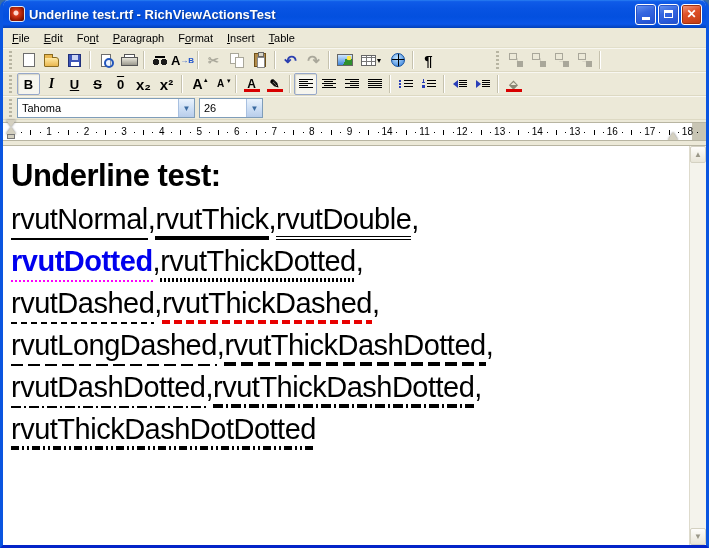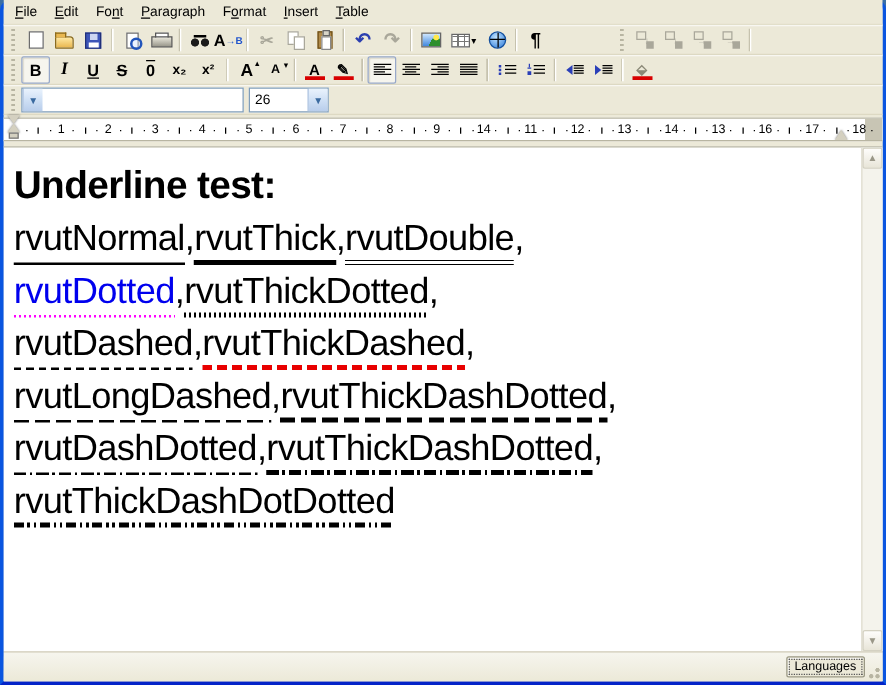--- a/index.html
+++ b/index.html
@@ -100,21 +100,21 @@
   .i-pilcrow .g { font-size:15px; font-weight:bold; }
   .i-insobj { width:16px; height:14px; position:relative; }
   .i-insobj::before { content:""; position:absolute; left:1px; top:0; width:6px; height:5px; border:1px solid #a9a79a; }
   .i-insobj::after { content:""; position:absolute; right:1px; bottom:0; width:6px; height:6px; background:#a9a79a; }
   .i-insobj .mark { color:#a9a79a; right:4px; top:4px; font-size:8px; }
 
   .i-italic .g { font-style:italic; font-family:"Liberation Serif",serif; font-size:14px; }
   .i-underline .g { text-decoration:underline; }
   .i-strike .g { text-decoration:line-through; }
   .i-over .g { text-decoration:overline; }
-  .i-sub .g, .i-sup .g { font-size:11px; }
+  .i-sub .g, .i-sup .g { font-size:15px; }
   .i-grow .g { font-size:14px; } .i-shrink .g { font-size:10px; }
   .i-shrink .mark { top:1px; }
   .i-fontcolor .g { font-size:12px; }
   .i-highlight .g { font-size:12px; }
   .i-fill .g { font-size:11px; color:#8a8876; }
 
   .lines { width:14px; height:10px; background-repeat:no-repeat; }
   .i-align-left  { background-image:linear-gradient(#000,#000),linear-gradient(#000,#000),linear-gradient(#000,#000),linear-gradient(#000,#000),linear-gradient(#000,#000);
     background-size:14px 1px,9px 1px,14px 1px,9px 1px,14px 1px; background-position:0 0,0 2px,0 4px,0 6px,0 8px; }
   .i-align-center{ background-image:linear-gradient(#000,#000),linear-gradient(#000,#000),linear-gradient(#000,#000),linear-gradient(#000,#000),linear-gradient(#000,#000);
@@ -167,21 +167,21 @@
   .doc { flex:1 1 auto; background:#fff; position:relative; overflow:hidden;
     border-top:1px solid #b8b5a2; }
   .doc-content { padding:8px 30px 0 8px; white-space:nowrap; }
   .doc-heading { font-size:31px; font-weight:bold; color:#000; line-height:44px; letter-spacing:-0.5px; }
   .doc-line { font-size:29px; color:#000; line-height:42px; height:42px; letter-spacing:-0.5px; }
   .seg { display:inline-block; padding-bottom:4px; line-height:34px;
     background-repeat:no-repeat; background-position:0 100%; }
   .u-normal   { background-image:linear-gradient(#000,#000); background-size:100% 2px; }
   .u-thick    { background-image:linear-gradient(#000,#000); background-size:100% 4px; }
   .u-double   { background-image:linear-gradient(#000 0 1px,transparent 1px 3px,#000 3px 4px); background-size:100% 4px; }
-  .u-dotted   { background-image:repeating-linear-gradient(90deg,var(--uc,#ff00ff) 0 2px,transparent 2px 4px); background-size:100% 2px; }
+  .u-dotted   { background-image:repeating-linear-gradient(90deg,var(--uc,#ff00ff) 0 2px,transparent 2px 4px); background-size:100% 2px;font-weight:bold; }
   .u-thickdotted { background-image:repeating-linear-gradient(90deg,#000 0 2px,transparent 2px 4px); background-size:100% 4px; }
   .u-dashed   { background-image:repeating-linear-gradient(90deg,#000 0 6px,transparent 6px 10px); background-size:100% 2px; }
   .u-thickdashed { background-image:repeating-linear-gradient(90deg,var(--uc,#e80000) 0 8px,transparent 8px 12px); background-size:100% 4px; }
   .u-longdashed { background-image:repeating-linear-gradient(90deg,#000 0 12px,transparent 12px 17px); background-size:100% 2px; }
   .u-thicklongdashed { background-image:repeating-linear-gradient(90deg,#000 0 12px,transparent 12px 17px); background-size:100% 4px; }
   .u-dashdotted { background-image:repeating-linear-gradient(90deg,#000 0 10px,transparent 10px 13px,#000 13px 15px,transparent 15px 18px); background-size:100% 2px; }
   .u-thickdashdotted { background-image:repeating-linear-gradient(90deg,#000 0 10px,transparent 10px 13px,#000 13px 15px,transparent 15px 18px); background-size:100% 4px; }
   .u-dashdotdotted { background-image:repeating-linear-gradient(90deg,#000 0 8px,transparent 8px 11px,#000 11px 13px,transparent 13px 16px,#000 16px 18px,transparent 18px 21px); background-size:100% 2px; }
   .u-thickdashdotdotted { background-image:repeating-linear-gradient(90deg,#000 0 8px,transparent 8px 11px,#000 11px 13px,transparent 13px 16px,#000 16px 18px,transparent 18px 21px); background-size:100% 4px; }
 
@@ -200,20 +200,35 @@
   .grip-corner { position:absolute; right:1px; bottom:1px; width:12px; height:12px;
     background:radial-gradient(circle at 9px 9px,#b8b5a2 0 1.5px,transparent 2px),
                radial-gradient(circle at 9px 4px,#b8b5a2 0 1.5px,transparent 2px),
                radial-gradient(circle at 4px 9px,#b8b5a2 0 1.5px,transparent 2px); }
 </style>
 </head>
 <body>
 
 <div class="window">
 
+  <div class="titlebar">
+    <div class="app-icon"></div>
+    <div class="title-text">Underline test.rtf - RichViewActionsTest</div>
+    <div class="tb-btns">
+      <div class="tb-btn">
+          <span class="min-glyph"></span>
+        </div>
+      <div class="tb-btn">
+          <span class="max-glyph"></span>
+        </div>
+      <div class="tb-btn close">
+          <span>✕</span>
+        </div>
+    </div>
+  </div>
 
   <div class="menubar" id="menubar">
       <div class="menu-item"><u>F</u>ile</div>
       <div class="menu-item"><u>E</u>dit</div>
       <div class="menu-item">Fo<u>n</u>t</div>
       <div class="menu-item"><u>P</u>aragraph</div>
       <div class="menu-item">F<u>o</u>rmat</div>
       <div class="menu-item"><u>I</u>nsert</div>
       <div class="menu-item"><u>T</u>able</div>
     </div>
@@ -405,20 +420,21 @@
         <div class="ticon i-fill">
           <span class="g">⬙</span>
           <span class="bar" style="background: rgb(216, 0, 0);"></span>
         </div>
       </div>
     </div>
 
   <div class="toolbar">
     <div class="grip"></div>
     <div class="combo" style="width:178px">
+      <span class="val">Tahoma</span>
       <span class="drop">▼</span>
     </div>
     <div class="combo" style="width:64px">
       <span class="val">26</span>
       <span class="drop">▼</span>
     </div>
   </div>
 
   <div class="ruler-row">
     <div class="ruler" id="ruler">
@@ -516,18 +532,14 @@
     <div class="scrollbar">
       <div class="sb-btn">
           <span>▲</span>
         </div>
       <div class="sb-btn">
           <span>▼</span>
         </div>
     </div>
   </div>
 
-  <div class="statusbar">
-    <button class="lang-btn">Languages</button>
-    <div class="grip-corner"></div>
-  </div>
 
 </div>
 
 </body></html>

